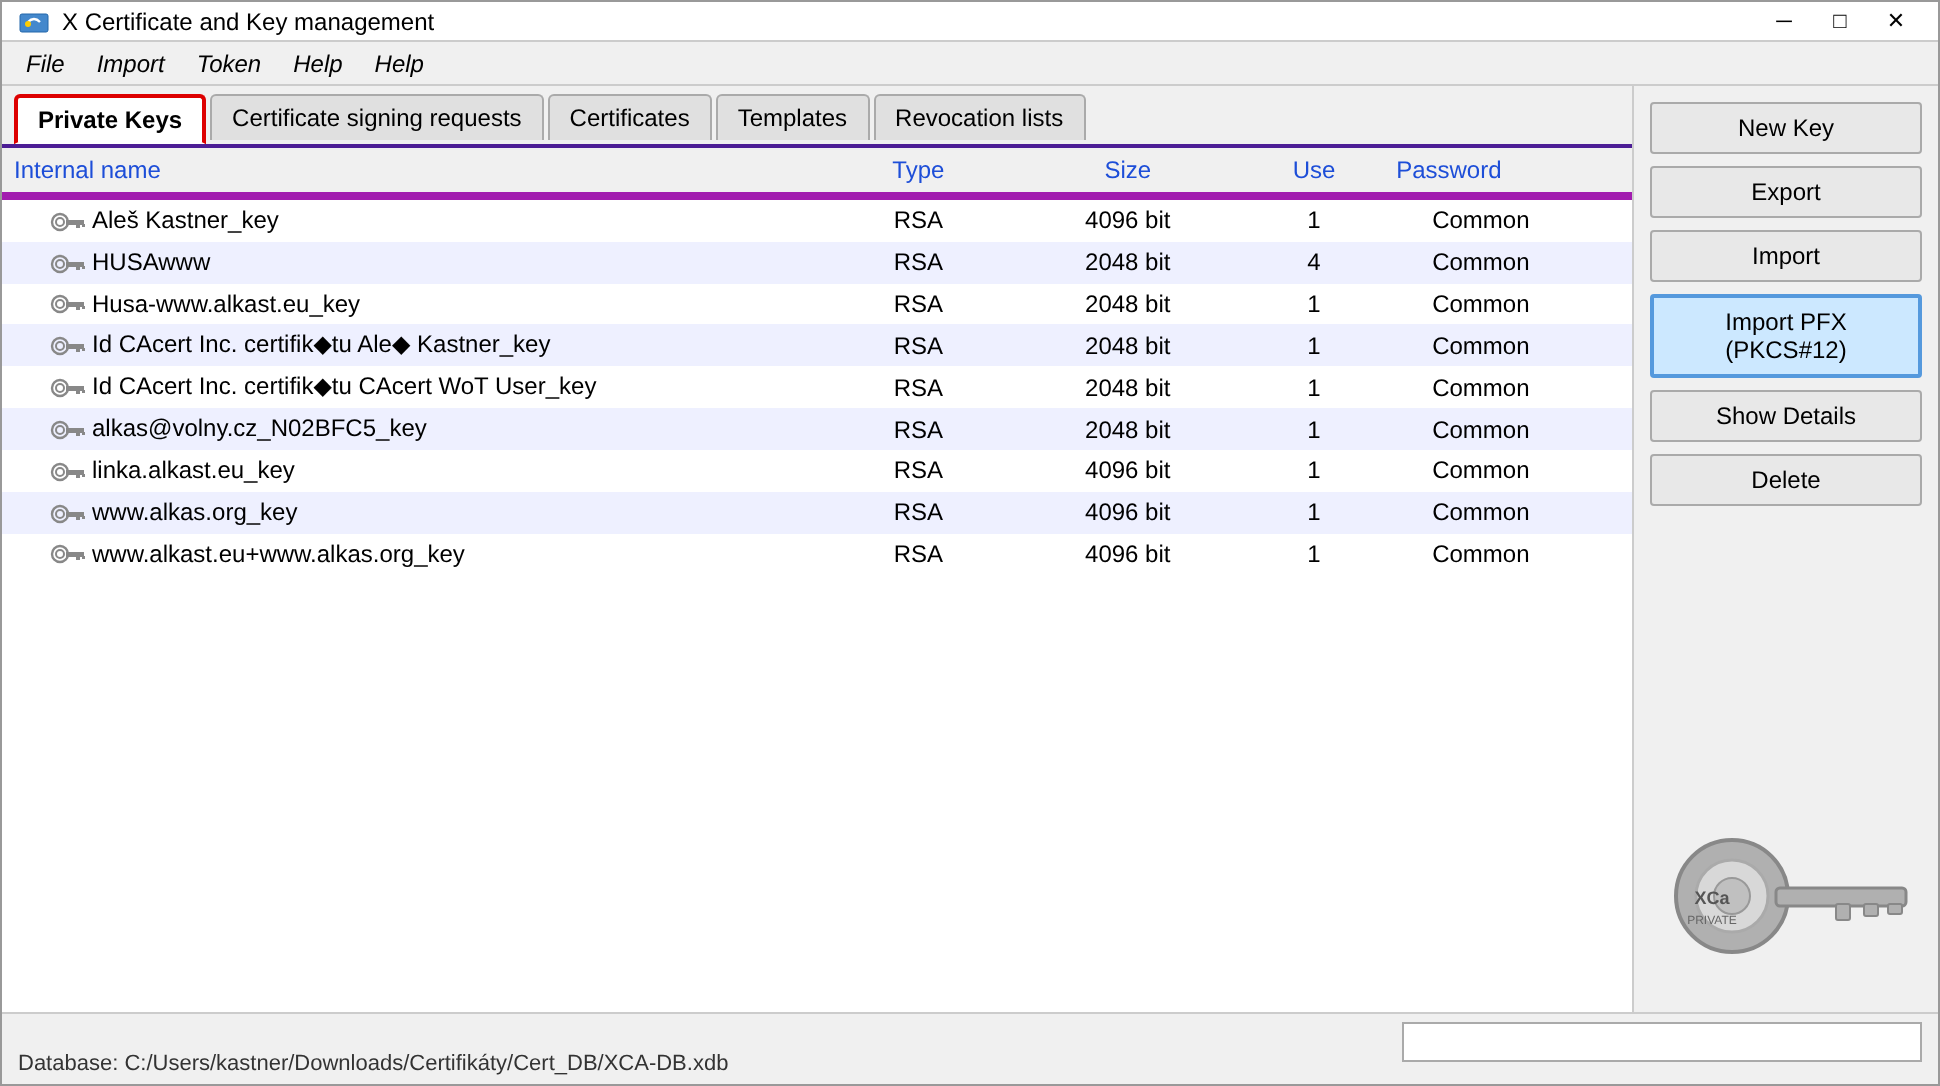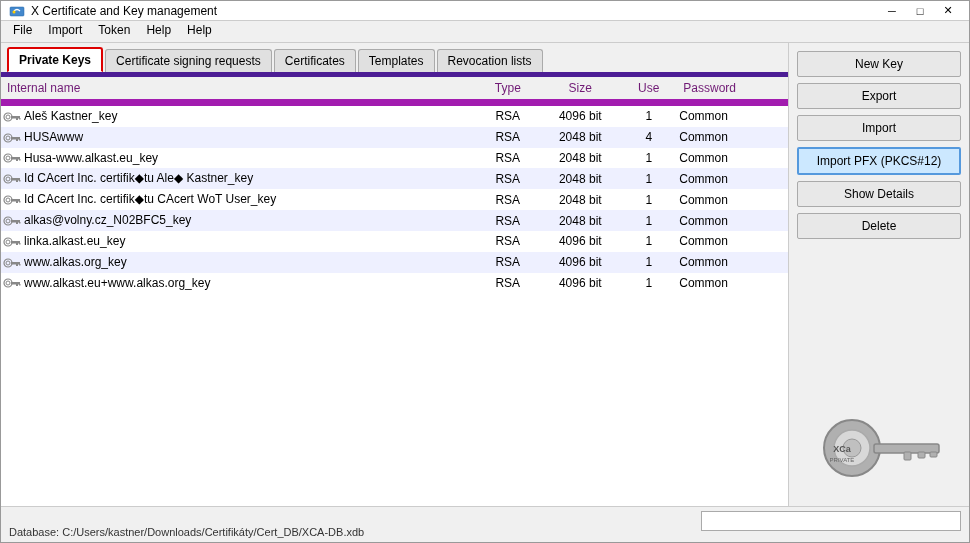--- a/index.html
+++ b/index.html
@@ -43,23 +43,24 @@
       border: none;
       background: transparent;
       margin-left: 2px;
     }
 
     
     #menubar {
       background: #f0f0f0;
       height: 22px;
       display: flex;
-      align-items: flex-start;
+      align-items: center;
       padding: 0 4px;
       border-bottom: 1px solid #ccc;
+      font-style: italic;
     }
     .menu-item {
       padding: 2px 8px;
       cursor: pointer;
       font-size: 12px;
     }
 
     
     #main {
       display: flex;
@@ -70,24 +71,24 @@
     
     #tab-section {
       flex: 1;
       display: flex;
       flex-direction: column;
       border-right: 1px solid #ccc;
     }
 
     #tabs {
       display: flex;
-      align-items: flex-end;
+      align-items: flex-start;
       padding: 4px 6px 0 6px;
       background: #f0f0f0;
-      border-bottom: 5px solid #4c1d95;
+      border-bottom: 2px solid #4c1d95;
     }
     .tab {
       padding: 4px 10px;
       cursor: pointer;
       border: 1px solid #aaa;
       background: #e0e0e0;
       margin-right: 2px;
       font-size: 12px;
       border-bottom: none;
       border-radius: 3px 3px 0 0;
@@ -110,39 +111,39 @@
       width: 100%;
       border-collapse: collapse;
       font-size: 12px;
     }
     thead tr {
       background: #f0f0f0;
     }
     thead th {
       padding: 4px 6px;
       text-align: left;
-      border-bottom: 7px solid #a21caf;
+      border-bottom: 4px solid #a21caf;
       font-weight: normal;
-      color: #701a75;
+      color: #1d4ed8;
     }
     thead th.center { text-align: center; }
     tbody tr:nth-child(even) {
       background: #eef0ff;
     }
     tbody tr:nth-child(odd) {
       background: #ffffff;
     }
     tbody td {
-      padding: 3px 2px;
+      padding: 3px 24px;
       color: #000;
     }
 
     
     #right-panel {
-      width: 180px;
+      width: 152px;
       display: flex;
       flex-direction: column;
       padding: 8px;
       background: #f0f0f0;
       gap: 6px;
     }
     .action-btn {
       width: 100%;
       padding: 5px 8px;
       font-size: 12px;

